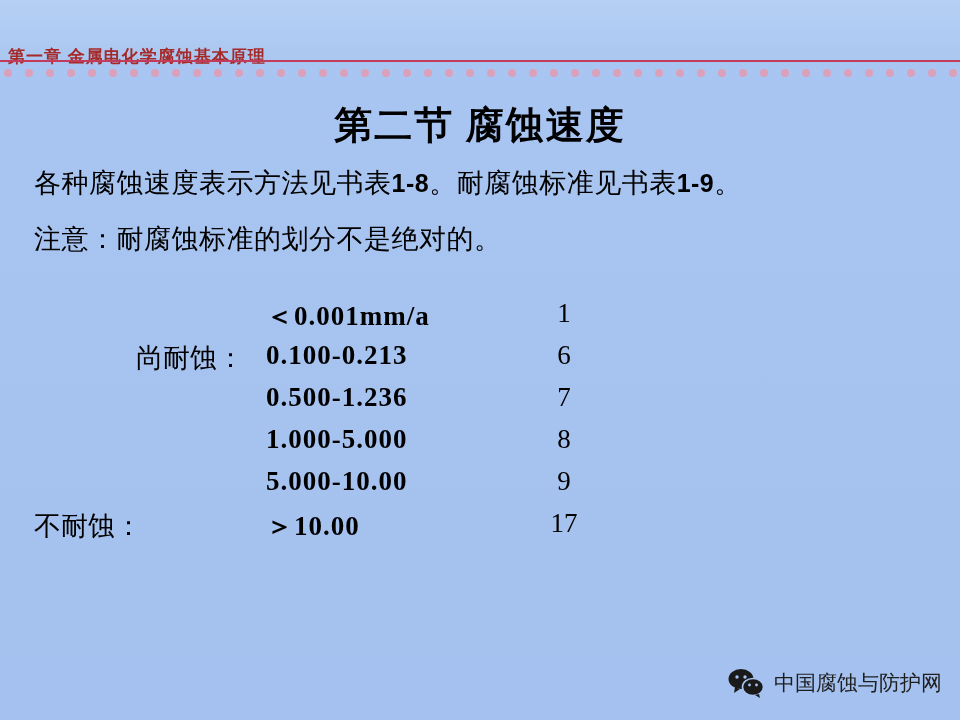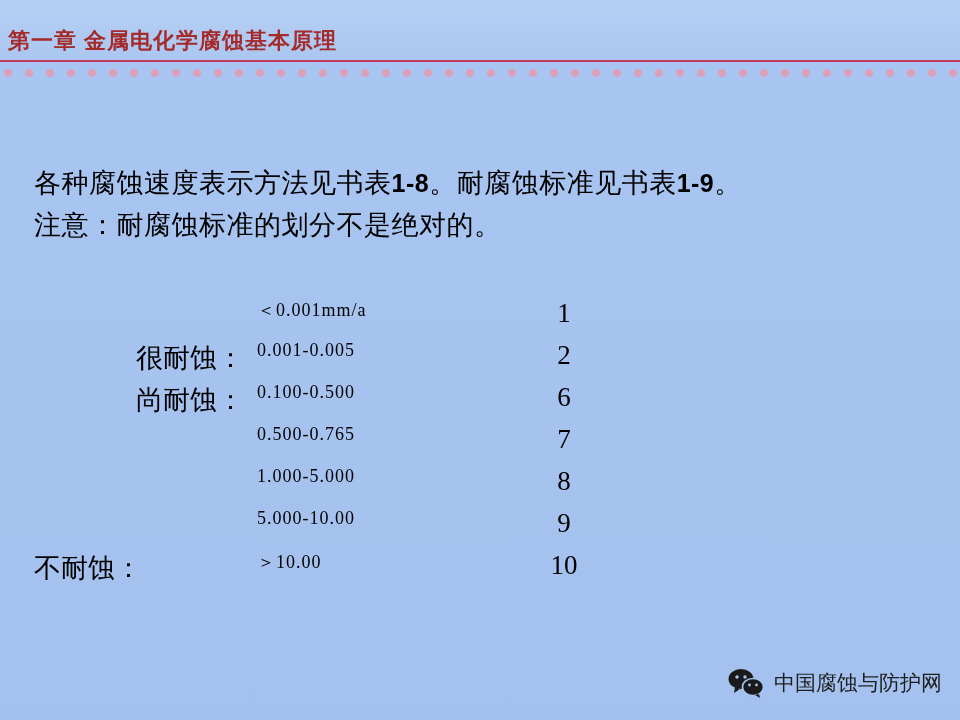--- a/index.html
+++ b/index.html
@@ -24,24 +24,24 @@
   #header-band {
     position: absolute;
     top: 0;
     left: 0;
     width: 960px;
     height: 62px;
     background: linear-gradient(180deg, #b6cff4 0%, #aac7f1 100%);
   }
   #header-title {
     position: absolute;
-    top: 41px;
+    top: 56px;
     left: 8px;
     font-family: "Liberation Sans", "DejaVu Sans", sans-serif;
-    font-size: 22px;
+    font-size: 17px;
     font-weight: bold;
     color: #a52a2a;
     letter-spacing: 1px;
     white-space: nowrap;
     transform: translateY(-50%);
   }
   #header-rule {
     position: absolute;
     top: 60px;
     left: 0;
@@ -85,21 +85,21 @@
     color: #000000;
     white-space: nowrap;
     letter-spacing: 0.5px;
   }
   .para b {
     font-family: "Liberation Sans", "DejaVu Sans", sans-serif;
     font-weight: bold;
     font-size: 25px;
   }
   #para-1 { top: 165px; }
-  #para-2 { top: 207px; }
+  #para-2 { top: 221px; }
   #para-3 { top: 255px; }
   
   #grade-table {
     position: absolute;
     top: 298px;
     left: 34px;
     width: 600px;
   }
   .grade-row {
     position: relative;
@@ -113,26 +113,27 @@
     font-size: 27px;
     color: #000000;
     white-space: nowrap;
   }
   .g-label.wide {
     text-align: left;
     width: 210px;
   }
   .g-range {
     position: absolute;
-    left: 223px;
-    font-size: 18px;
+    left: 232px;
+    font-size: 27px;
     font-family: "Liberation Serif", "DejaVu Serif", serif;
     color: #000000;
     white-space: nowrap;
     letter-spacing: 1px;
+    font-weight: bold;
   }
   .g-grade {
     position: absolute;
     left: 500px;
     width: 60px;
     text-align: center;
     font-size: 27px;
     color: #000000;
   }
   
@@ -209,71 +210,67 @@
       <span class="dot" style="left: 802px;"></span>
       <span class="dot" style="left: 823px;"></span>
       <span class="dot" style="left: 844px;"></span>
       <span class="dot" style="left: 865px;"></span>
       <span class="dot" style="left: 886px;"></span>
       <span class="dot" style="left: 907px;"></span>
       <span class="dot" style="left: 928px;"></span>
       <span class="dot" style="left: 949px;"></span>
     </div>
 
+  <div id="slide-title">第二节  腐蚀速度</div>
 
   <div class="para" id="para-1">
     <span>各种腐蚀速度表示方法见书表</span><b>1-8</b><span>。耐腐蚀标准见书表</span><b>1-9</b><span>。</span>
   </div>
 
   <div class="para" id="para-2">注意：耐腐蚀标准的划分不是绝对的。</div>
 
 
   <div id="grade-table">
 
     <div class="grade-row">
       <span class="g-range">＜0.001mm/a</span>
       <span class="g-grade">1</span>
     </div>
 
-    <div class="grade-row">
-      <span class="g-label">很耐蚀：</span>
-      <span class="g-range">0.001-0.005</span>
-      <span class="g-grade">2</span>
-    </div>
 
 
 
 
     <div class="grade-row">
       <span class="g-label">尚耐蚀：</span>
-      <span class="g-range">0.100-0.500</span>
+      <span class="g-range">0.100-0.213</span>
       <span class="g-grade">6</span>
     </div>
 
     <div class="grade-row">
       <span class="g-label"></span>
-      <span class="g-range">0.500-0.765</span>
+      <span class="g-range">0.500-1.236</span>
       <span class="g-grade">7</span>
     </div>
 
     <div class="grade-row">
       <span class="g-range">1.000-5.000</span>
       <span class="g-grade">8</span>
     </div>
 
     <div class="grade-row">
       <span class="g-label"></span>
       <span class="g-range">5.000-10.00</span>
       <span class="g-grade">9</span>
     </div>
 
     <div class="grade-row">
       <span class="g-label wide">不耐蚀：</span>
       <span class="g-range">＞10.00</span>
-      <span class="g-grade">10</span>
+      <span class="g-grade">17</span>
     </div>
 
   </div>
 
   <div id="wechat-badge">
     <span id="wechat-icon">
       <svg width="36" height="30" viewBox="0 0 36 30" xmlns="http://www.w3.org/2000/svg">
         <ellipse cx="13" cy="11" rx="12.5" ry="10" fill="#1a1a1a"></ellipse>
         <polygon points="7,19 6,25 12,21" fill="#1a1a1a"></polygon>
         <ellipse cx="25" cy="19" rx="10.5" ry="8.5" fill="#1a1a1a" stroke="#a7c4f0" stroke-width="1.6"></ellipse>

